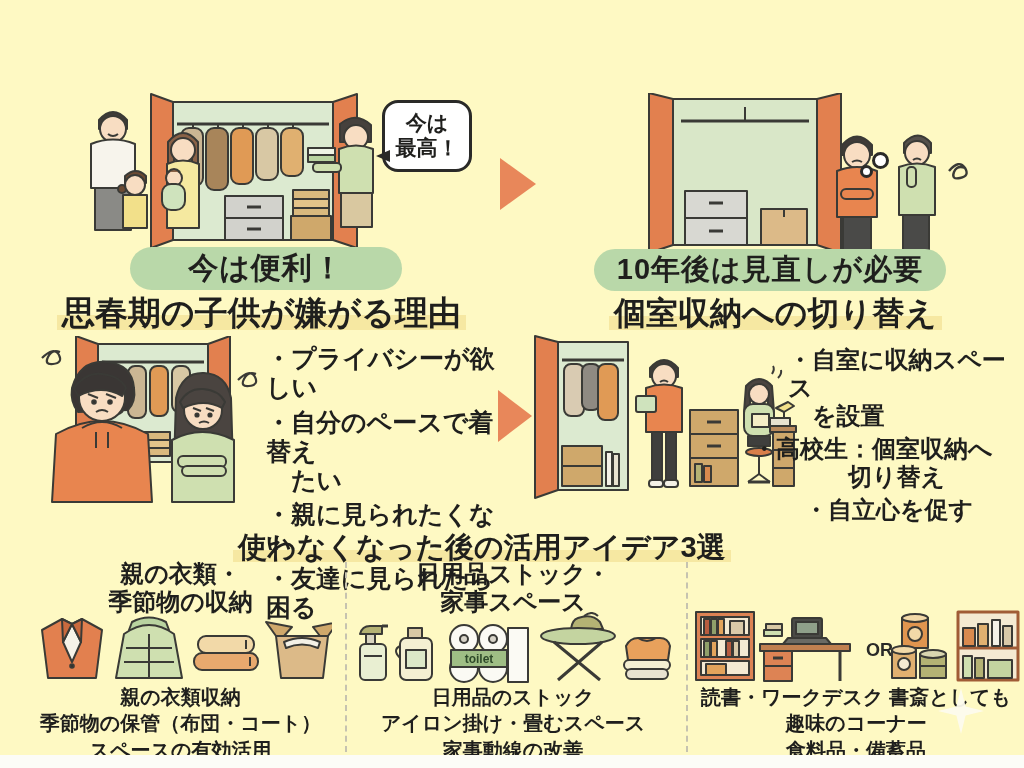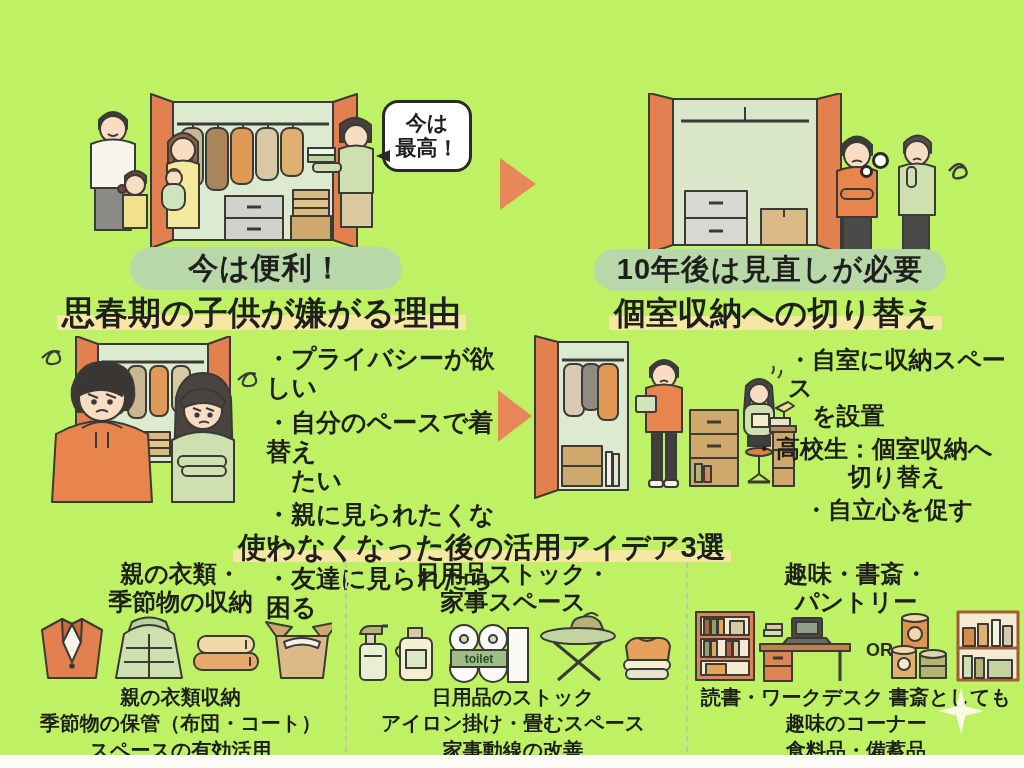--- a/index.html
+++ b/index.html
@@ -1,16 +1,16 @@
 <!DOCTYPE html>
 <html><head>
 <meta charset="utf-8">
 <style>
   html,body{margin:0;padding:0;background:#e8e6d8;}
-  .canvas{position:relative;width:1024px;height:768px;background:#bef264;overflow:hidden;
+  .canvas{position:relative;width:1024px;height:768px;background:#fef9c3;overflow:hidden;
           font-family:"Liberation Sans","DejaVu Sans",sans-serif;color:#1f1f1d;}
   .abs{position:absolute;}
   .banner{background:#b9d8a9;border-radius:24px;display:flex;align-items:center;justify-content:center;
           font-weight:700;letter-spacing:1px;}
   .heading{font-weight:700;white-space:nowrap;}
   .hl{background:linear-gradient(180deg,rgba(0,0,0,0) 58%,#f6e8a2 58%,#f6e8a2 96%,rgba(0,0,0,0) 96%);padding:0 5px;}
   .arrow-right{width:0;height:0;border-style:solid;border-color:transparent;border-left-color:#e8875a;}
   .speech{background:#ffffff;border:3px solid #2a2a28;border-radius:16px;display:flex;align-items:center;
           justify-content:center;text-align:center;font-weight:700;white-space:pre-line;line-height:1.18;}
   .speech-tail{position:absolute;width:0;height:0;border-style:solid;}
@@ -342,22 +342,20 @@
         <rect x="274" y="57" width="42" height="10" rx="5" fill="#e8e2d0"></rect>
         <path d="M274 34 q4 -8 12 -8 h22 q8 0 10 8 l-2 14 h-40 z" fill="#e8a15c"></path>
         <path d="M286 26 q9 6 18 0" fill="none"></path>
       </g>
     </g>
   </svg>
   <div class="abs col-desc" style="left:352px;top:684px;width:322px;font-size:20px;">日用品のストック
 アイロン掛け・畳むスペース
 家事動線の改善</div>
 
-  <div class="abs col-title" style="left:690px;top:560px;width:332px;font-size:24px;">趣味・書斎・
-パントリー</div>
   <svg class="abs" style="left:690px;top:606px;" width="332" height="78" viewBox="0 0 332 78">
     <g stroke="#3a3a36" stroke-width="2" stroke-linejoin="round">
       <g>
         <rect x="6" y="6" width="58" height="68" fill="#dd8354"></rect>
         <rect x="11" y="11" width="48" height="18" fill="#f4ead2"></rect>
         <rect x="11" y="33" width="48" height="18" fill="#f4ead2"></rect>
         <rect x="11" y="55" width="48" height="14" fill="#f4ead2"></rect>
         <rect x="14" y="13" width="6" height="16" fill="#b85c3f"></rect>
           <rect x="21" y="13" width="6" height="16" fill="#8fa06a"></rect>
         <rect x="28" y="13" width="6" height="16" fill="#e2a45c"></rect>

